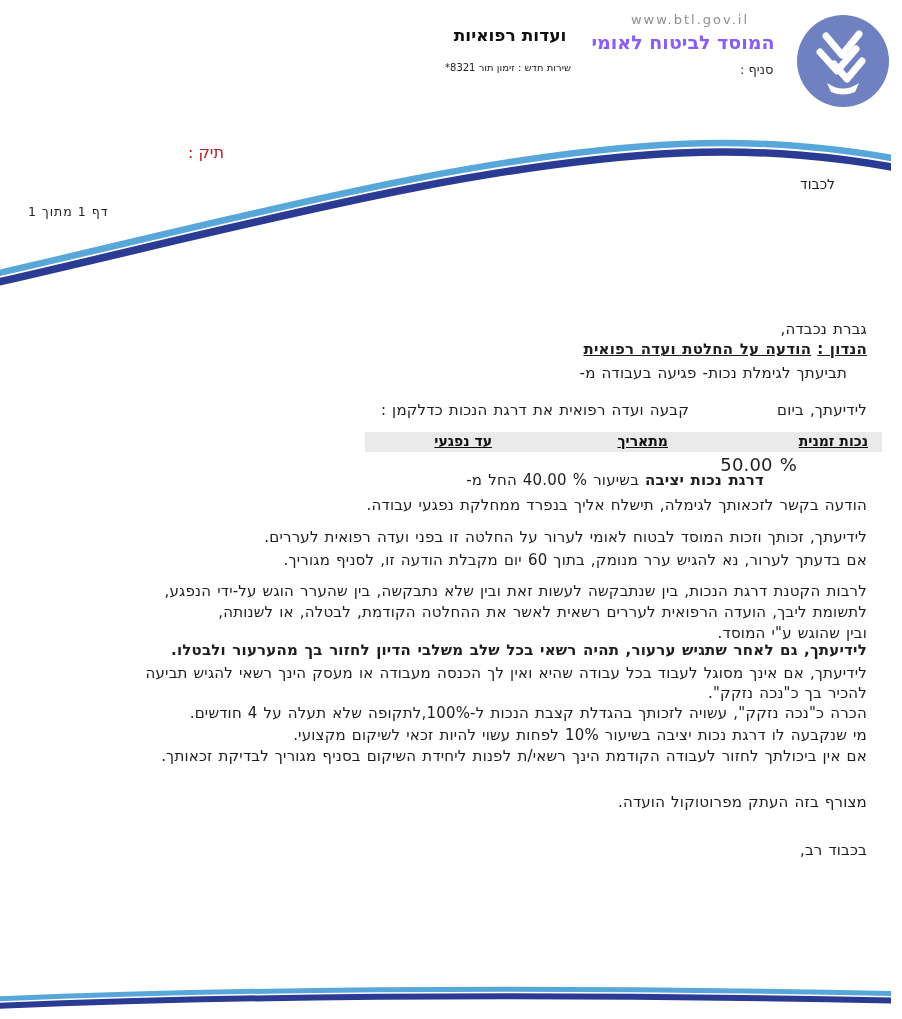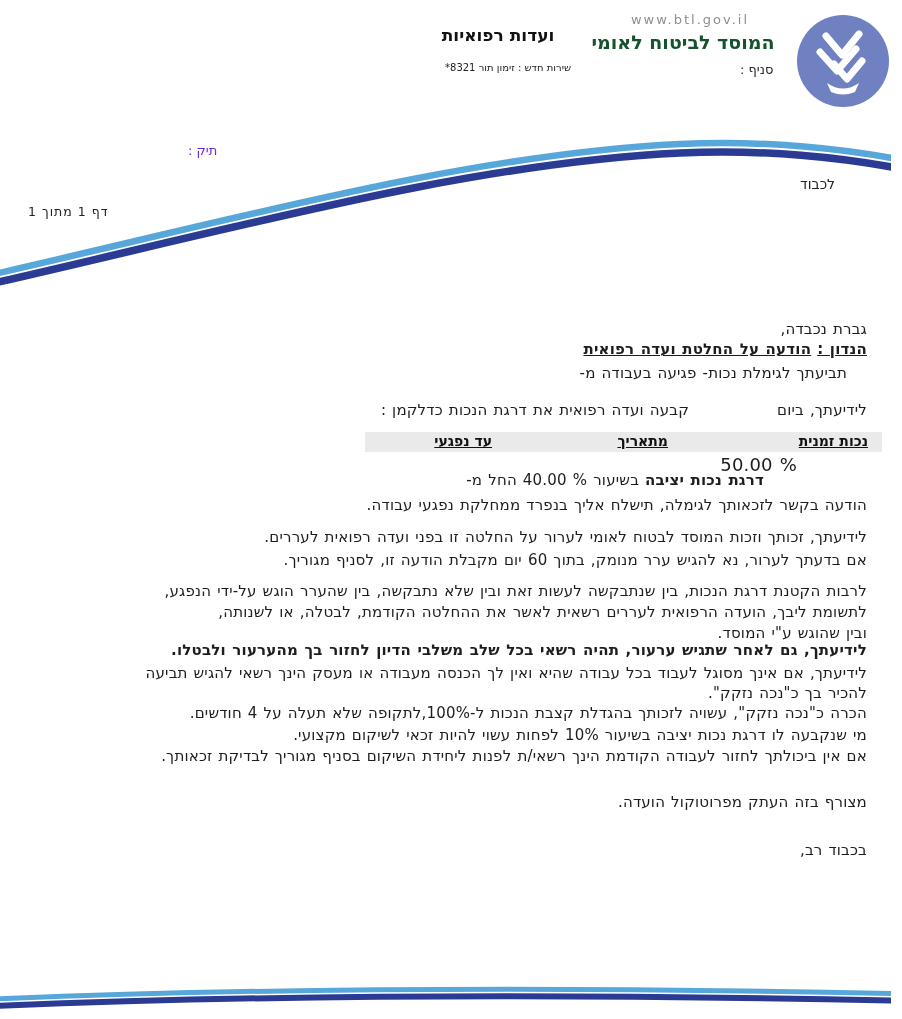--- a/index.html
+++ b/index.html
@@ -13,26 +13,26 @@
   }
   .abs{position:absolute;}
   .he{direction:rtl;unicode-bidi:embed;}
   .ltr{direction:ltr;unicode-bidi:embed;}
   svg.decor{position:absolute;left:0;top:0;z-index:0;pointer-events:none;}
   .txt{z-index:2;}
 
   .website{top:12px;left:592px;width:196px;text-align:center;
     font-size:13px;letter-spacing:2px;color:#8f8f8f;}
   .orgname{top:31px;left:576px;width:214px;text-align:center;
-    font-size:19px;font-weight:bold;color:#14532d;}
+    font-size:19px;font-weight:bold;color:#8b5cf6;}
   .branch{top:62px;left:740px;font-size:13px;color:#2b2b2b;}
-  .dept{top:25px;left:388px;width:220px;text-align:center;
+  .dept{top:25px;left:400px;width:220px;text-align:center;
     font-size:17px;font-weight:bold;color:#111;}
   .service{top:62px;left:388px;width:240px;text-align:center;font-size:10px;color:#222;}
-  .filelbl{top:143px;left:188px;font-size:13px;color:#6d28d9;}
+  .filelbl{top:143px;left:188px;font-size:16px;color:#b91c1c;}
   .addressee{top:176px;left:760px;width:75px;text-align:right;font-size:14px;color:#222;}
   .pagenum{top:204px;left:28px;font-size:12.5px;letter-spacing:1px;color:#222;}
 
   .body-line{right:24px;font-size:15px;letter-spacing:.2px;word-spacing:1px;text-align:right;}
   .b{font-weight:bold;}
   .u{text-decoration:underline;}
 
   .salutation{top:320px;}
   .subject{top:340px;}
   .claim{top:364px;right:44px;}

